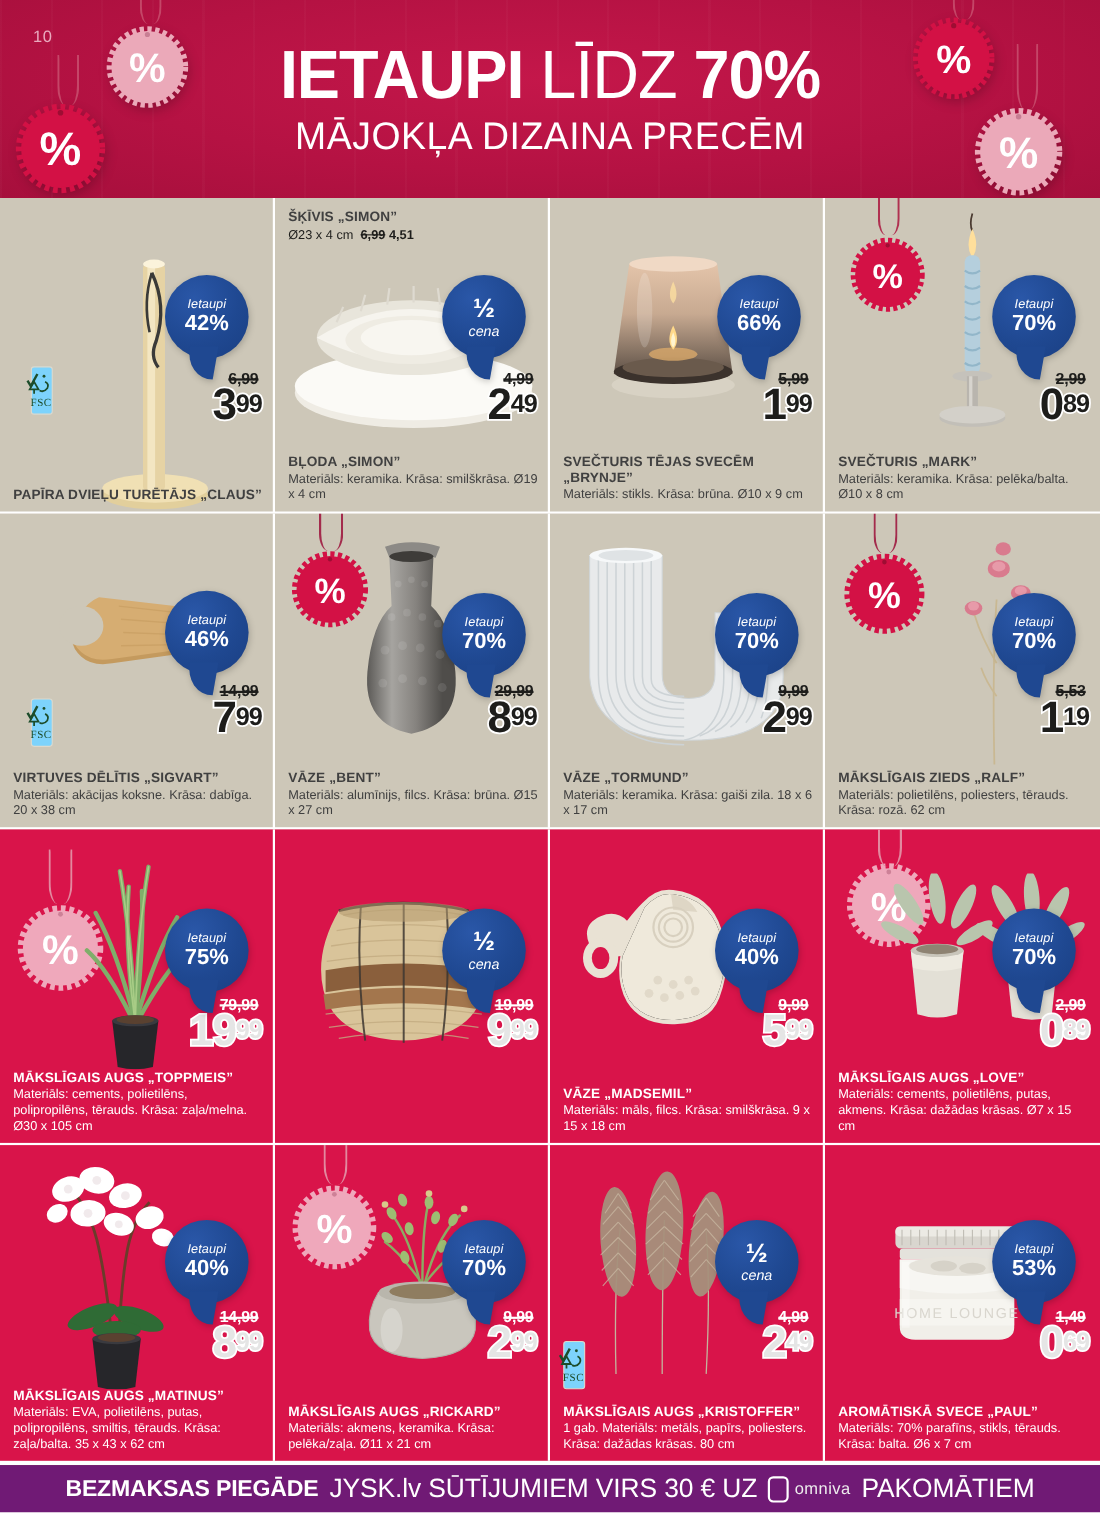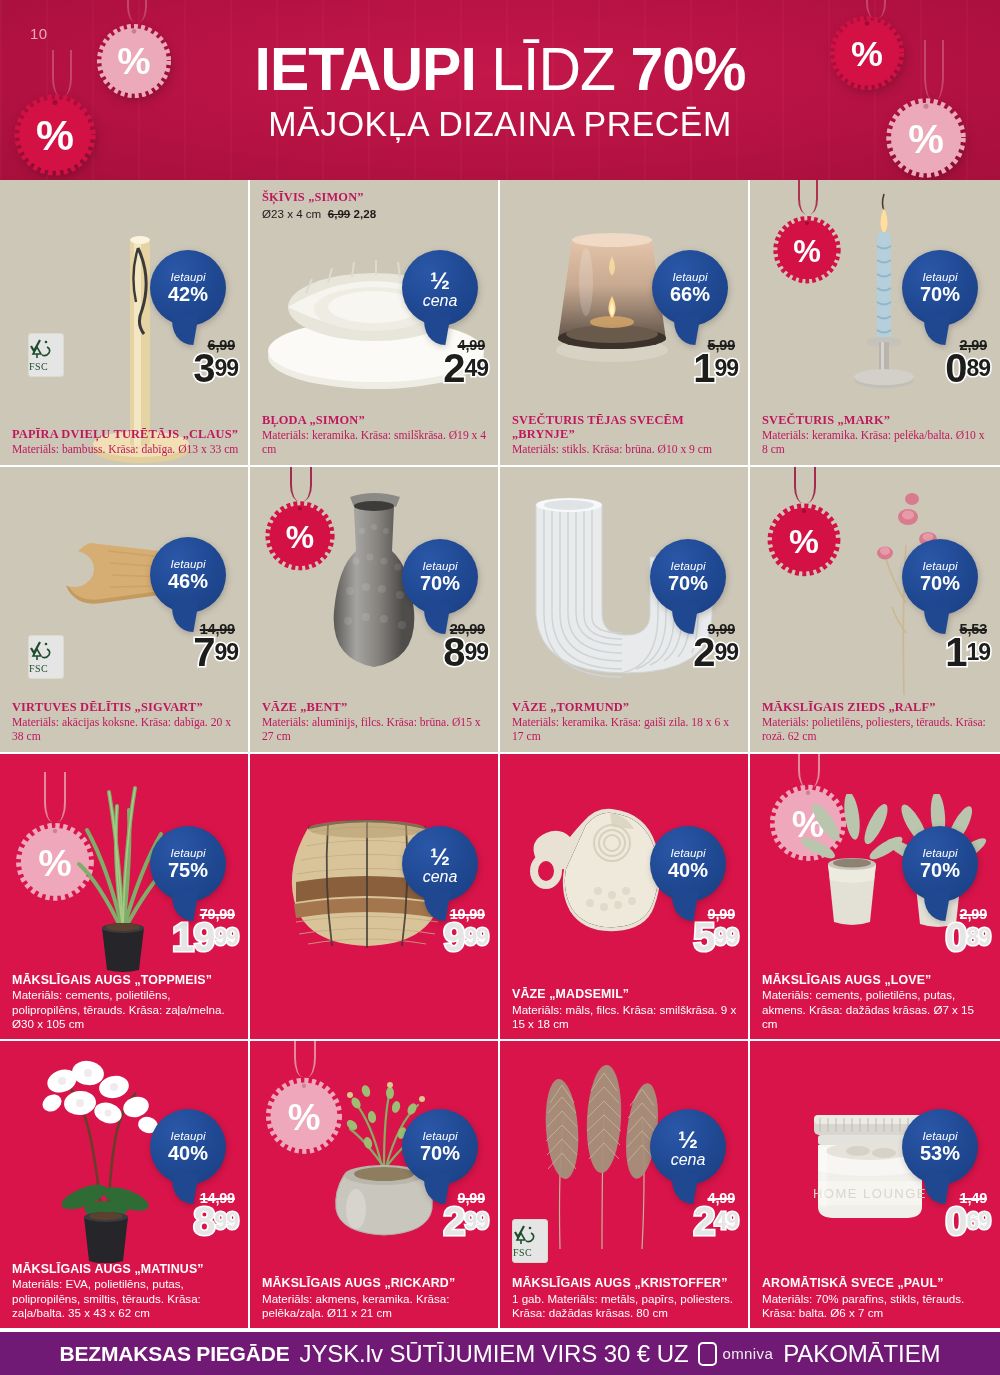--- a/index.html
+++ b/index.html
@@ -74,21 +74,21 @@
   .band:last-child .cell { border-bottom: none; }
   .cell .inner { position: absolute; inset: 0; overflow: hidden; }
 
   
   .ptext { position: absolute; left: 12px; right: 8px; bottom: 8px; z-index: 6; }
   .pname {
     font-size: 12.4px; font-weight: 700; letter-spacing: .15px;
     line-height: 14.5px; text-transform: uppercase;
   }
   .pdesc { font-size: 11.6px; line-height: 14.2px; margin-top: 1px; font-weight: 400; }
-  .band-beige .pname, .band-beige .pdesc { color: #be185d; font-family: Liberation Serif, serif; }
+  .band-beige .pname, .band-beige .pdesc { color: #404040; }
   .band-red .pname, .band-red .pdesc { color: #fff; }
 
   
   .ptop { position: absolute; left: 12px; top: 10px; right: 8px; z-index: 7; }
   .ptop .pname { font-size: 12.4px; }
   .ptop .pdim { font-size: 11.6px; margin-top: 2px; color: #1d1d1b; }
   .ptop .pdim .old { font-weight: 700; text-decoration: line-through;
                      text-decoration-thickness: 1.4px; }
   .ptop .pdim .new { font-weight: 700; }
 
@@ -105,21 +105,21 @@
     background: #1f4891;
     border-radius: 0 0 0 100%;
     transform: skewX(-10deg);
   }
   .bubble .l1 {
     font-size: 11.5px; font-style: italic; font-weight: 400;
     line-height: 12px; letter-spacing: .1px;
   }
   .bubble .l2 { font-size: 20px; font-weight: 700; line-height: 22px; }
   .bubble.half .l1 { font-size: 24px; font-weight: 700; font-style: normal; line-height: 24px; }
-  .bubble.half .l2 { font-size: 16px; font-weight: 400; font-style: italic; line-height: 15px; }
+  .bubble.half .l2 { font-size: 13px; font-weight: 400; font-style: italic; line-height: 15px; }
 
   
   .price { position: absolute; z-index: 8; text-align: right; }
   .oldprice {
     font-size: 14.5px; font-weight: 700; letter-spacing: -.2px;
     text-decoration: line-through; text-decoration-thickness: 1.6px;
     line-height: 15px; margin-bottom: -2px; padding-right: 3px;
   }
   .band-beige .oldprice { color: #1d1d1b; }
   .band-red .oldprice { color: #fff; }
@@ -127,23 +127,23 @@
     font-weight: 700; line-height: 34px; color: #1d1d1b;
     -webkit-text-stroke: 3.2px #fff; paint-order: stroke fill;
     letter-spacing: -1px;
   }
   .band-red .newprice { color: #e5e5e5; -webkit-text-stroke: 3.2px #fff; }
   .newprice .int { font-size: 40px; }
   .newprice .cnt { font-size: 23px; vertical-align: super; line-height: 23px; }
 
   
   .fsc {
-    position: absolute; z-index: 8; width: 36px; height: 44px;
-    background: #e5e5e5; border-radius: 3px;
-    display: flex; flex-direction: column; align-items: flex-start; justify-content: center;
+    position: absolute; z-index: 8; width: 20px; height: 44px;
+    background: #7dd3fc; border-radius: 3px;
+    display: flex; flex-direction: column; align-items: flex-end; justify-content: center;
     border: 1px solid #ddd9cc;
   }
   .fsc .lbl { font-family: "Liberation Serif", serif; font-size: 10px; color: #1d4d2b; letter-spacing: .5px; margin-top:1px; }
 
   
   .art { position: absolute; z-index: 3; }
 
   
   .footer {
     position: absolute; left: 0; top: 1332px; width: 1000px; height: 43px;
@@ -256,21 +256,20 @@
             <path d="M8 16 v4" stroke="#1d4d2b" stroke-width="1.6"></path>
             <path d="M2 8 l3 5 l6 -11" fill="none" stroke="#1d4d2b" stroke-width="2.2"></path>
             <circle cx="17" cy="4" r="1.3" fill="#1d4d2b"></circle>
             <path d="M13 17 q4 2 7 -2 q2 -4 -2 -6" fill="none" stroke="#1d4d2b" stroke-width="1.6"></path>
           </svg>
           <div class="lbl">FSC</div>
         </div>
 
         <div class="ptext">
           <div class="pname">PAPĪRA DVIEĻU TURĒTĀJS „CLAUS”</div>
-          <div class="pdesc">Materiāls: bambuss. Krāsa: dabīga. Ø13 x 33 cm</div>
         </div>
       </div>
 
       <div class="cell">
         <div class="inner">
           <svg class="art" style="left:6px; top:55px; width:235px; height:160px;" viewBox="0 0 235 160">
             <ellipse cx="120" cy="122" rx="108" ry="32" fill="#efece4"></ellipse>
             <ellipse cx="120" cy="116" rx="108" ry="31" fill="#fbfaf6"></ellipse>
             <ellipse cx="118" cy="72" rx="86" ry="34" fill="#e8e5db"></ellipse>
             <path d="M32 72 q86 -52 172 0 q-86 44 -172 0" fill="#f6f4ee"></path>
@@ -286,21 +285,21 @@
             <ellipse cx="118" cy="74" rx="60" ry="22" fill="#efece3"></ellipse>
             <ellipse cx="118" cy="72" rx="46" ry="16" fill="#f8f6f0"></ellipse>
           </svg>
         </div>
 
         <div class="ptop">
           <div class="pname">ŠĶĪVIS „SIMON”</div>
           <div class="pdim">
             <span>Ø23 x 4 cm</span>&nbsp;
             <span class="old">6,99</span>
-            <span class="new">2,28</span>
+            <span class="new">4,51</span>
           </div>
         </div>
 
         <div class="bubble half" style="left:152px; top:70px;">
           <div class="tail"></div>
           <div class="l1">½</div>
           <div class="l2">cena</div>
         </div>
 
         <div class="price" style="right:10px; top:158px;">

